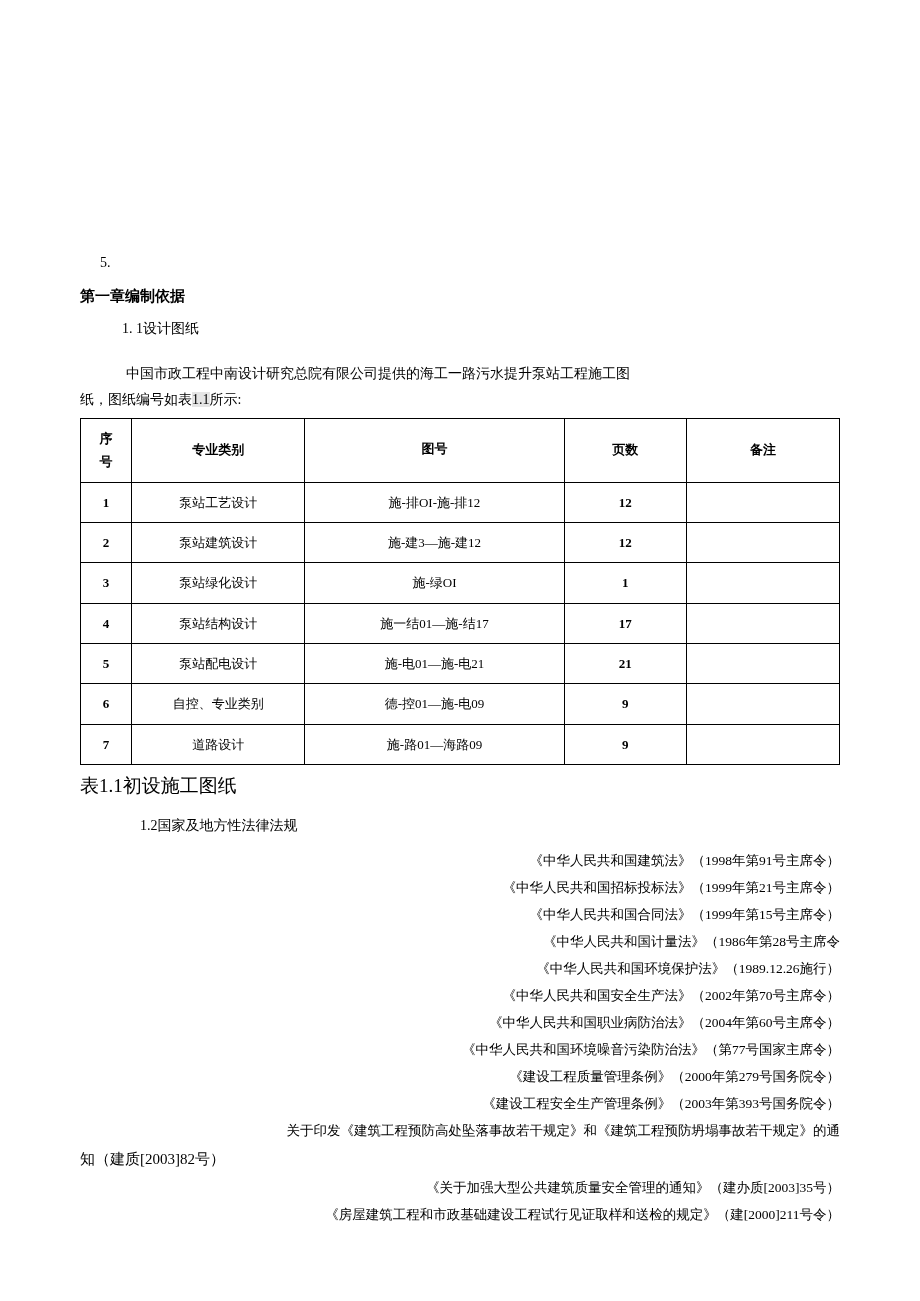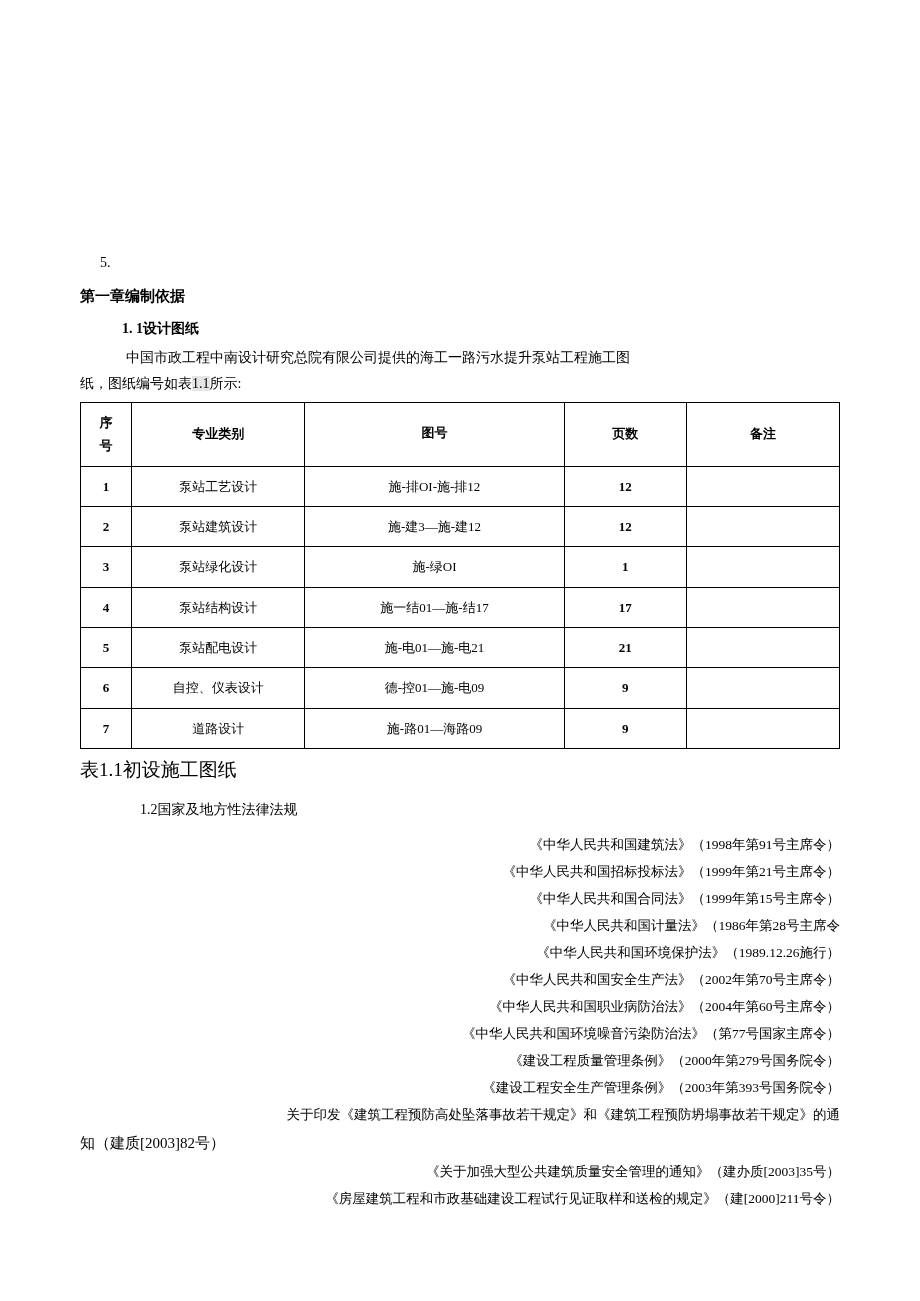--- a/index.html
+++ b/index.html
@@ -16,23 +16,23 @@
       margin-left: 20px;
       margin-top: 170px;
       margin-bottom: 8px;
     }
     .chapter-title {
       font-weight: bold;
       font-size: 15px;
       margin-bottom: 6px;
     }
     .section-title {
-      font-weight: bold;
+      font-weight: normal;
       margin-left: 42px;
-      margin-bottom: 4px;
+      margin-bottom: 20px;
     }
     .section-title-2 {
       font-weight: normal;
       margin-left: 60px;
       margin-top: 10px;
       margin-bottom: 8px;
     }
     .para-indent {
       margin-left: 46px;
       text-indent: 0;
@@ -137,21 +137,21 @@
     </tr>
     <tr>
       <td class="bold-num">5</td>
       <td>泵站配电设计</td>
       <td>施-电01—施-电21</td>
       <td class="bold-num">21</td>
       <td></td>
     </tr>
     <tr>
       <td class="bold-num">6</td>
-      <td>自控、仪表设计</td>
+      <td>自控、专业类别</td>
       <td>德-控01—施-电09</td>
       <td class="bold-num">9</td>
       <td></td>
     </tr>
     <tr>
       <td class="bold-num">7</td>
       <td>道路设计</td>
       <td>施-路01—海路09</td>
       <td class="bold-num">9</td>
       <td></td>

